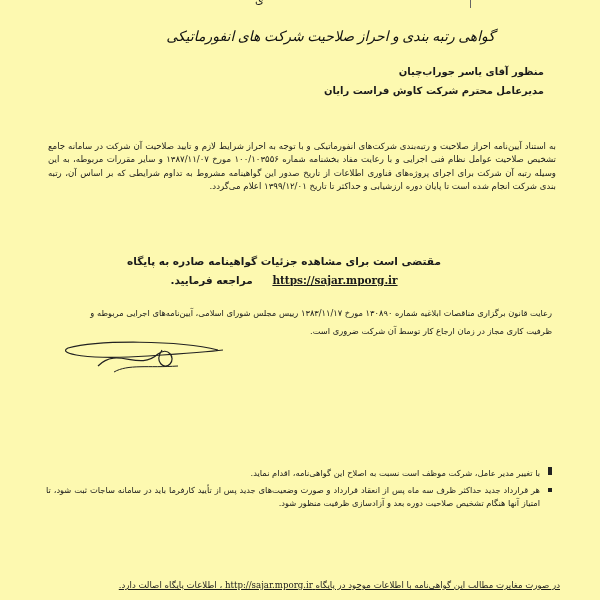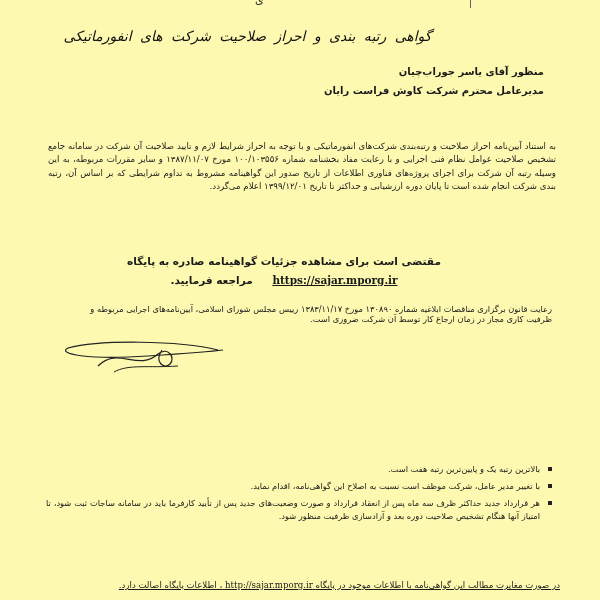--- a/index.html
+++ b/index.html
@@ -33,22 +33,22 @@
       left: 470px;
       width: 1px;
       height: 8px;
       background: #666;
     }
     .title {
       position: absolute;
       top: 28px;
       left: 0;
       width: 495px;
-      text-align: center;
-      font-family: Liberation Mono, monospace;
+      text-align: right;
+      font-family: Liberation Serif, serif;
       font-style: italic;
       font-size: 14px;
       color: #111;
     }
     .recipient {
       position: absolute;
       top: 62px;
       right: 56px;
       text-align: right;
       font-weight: bold;
@@ -82,21 +82,21 @@
       unicode-bidi: embed;
       margin-left: 16px;
     }
     .law-para {
       position: absolute;
       top: 304px;
       left: 80px;
       width: 472px;
       text-align: right;
       font-size: 8.3px;
-      line-height: 10px;
+      line-height: 18px;
     }
     .signature-block {
       position: absolute;
       top: 344px;
       right: 310px;
       text-align: right;
       font-weight: bold;
       font-size: 10px;
       line-height: 18px;
       white-space: nowrap;
@@ -181,21 +181,21 @@
   <div class="law-para">رعایت قانون برگزاری مناقصات ابلاغیه شماره ۱۳۰۸۹۰ مورخ ۱۳۸۳/۱۱/۱۷ رییس مجلس شورای اسلامی، آیین‌نامه‌های اجرایی مربوطه و ظرفیت کاری مجاز در زمان ارجاع کار توسط آن شرکت ضروری است.</div>
 
   <svg class="signature-scribble" viewBox="0 0 170 40">
     <path d="M160 14 C120 4, 40 4, 10 12 C-2 18, 30 24, 90 20 C120 18, 150 16, 165 14" fill="none" stroke="#222" stroke-width="1.2"></path>
     <path d="M40 30 C60 10, 80 36, 100 18 C110 10, 118 22, 112 28 C106 34, 96 26, 104 14" fill="none" stroke="#222" stroke-width="1.2"></path>
     <path d="M56 36 C70 28, 90 32, 120 30" fill="none" stroke="#222" stroke-width="1"></path>
   </svg>
 
 
   <ul class="bullets">
-    <li><span class="dot"></span><span>بالاترین رتبه یک و پایین‌ترین رتبه هفت است.</span></li>
+    <li><span class="dot"></span></li>
     <li><span class="dot"></span><span>با تغییر مدیر عامل، شرکت موظف است نسبت به اصلاح این گواهی‌نامه، اقدام نماید.</span></li>
     <li><span class="dot"></span></li>
     <li><span class="dot"></span><span>هر قرارداد جدید حداکثر ظرف سه ماه پس از انعقاد قرارداد و صورت وضعیت‌های جدید پس از تأیید کارفرما باید در سامانه ساجات ثبت شود، تا امتیاز آنها هنگام تشخیص صلاحیت دوره بعد و آزادسازی ظرفیت منظور شود.</span></li>
   </ul>
 
   <div class="discrepancy">
     <span>در صورت مغایرت مطالب این گواهی‌نامه با اطلاعات موجود در پایگاه</span>
     <span class="url">http://sajar.mporg.ir</span>
     <span>، اطلاعات پایگاه اصالت دارد.</span>
   </div>

